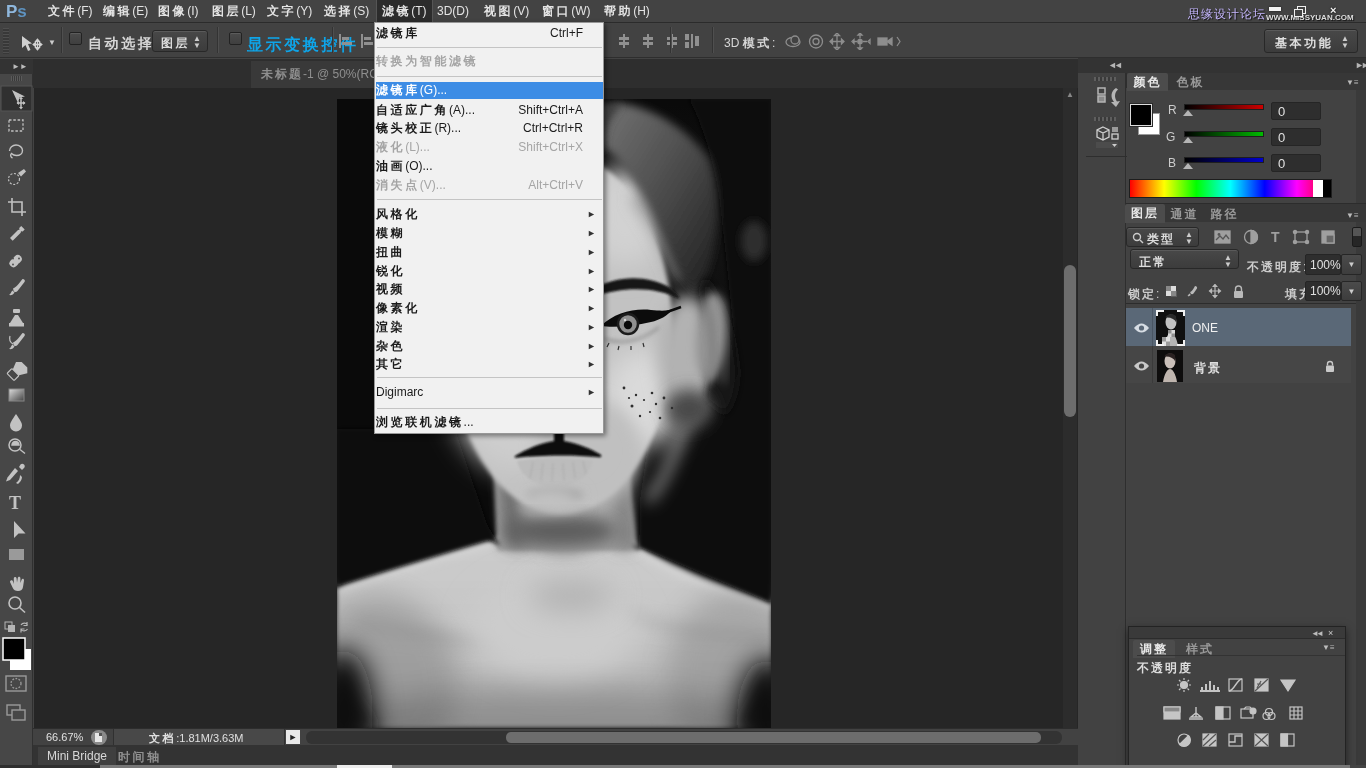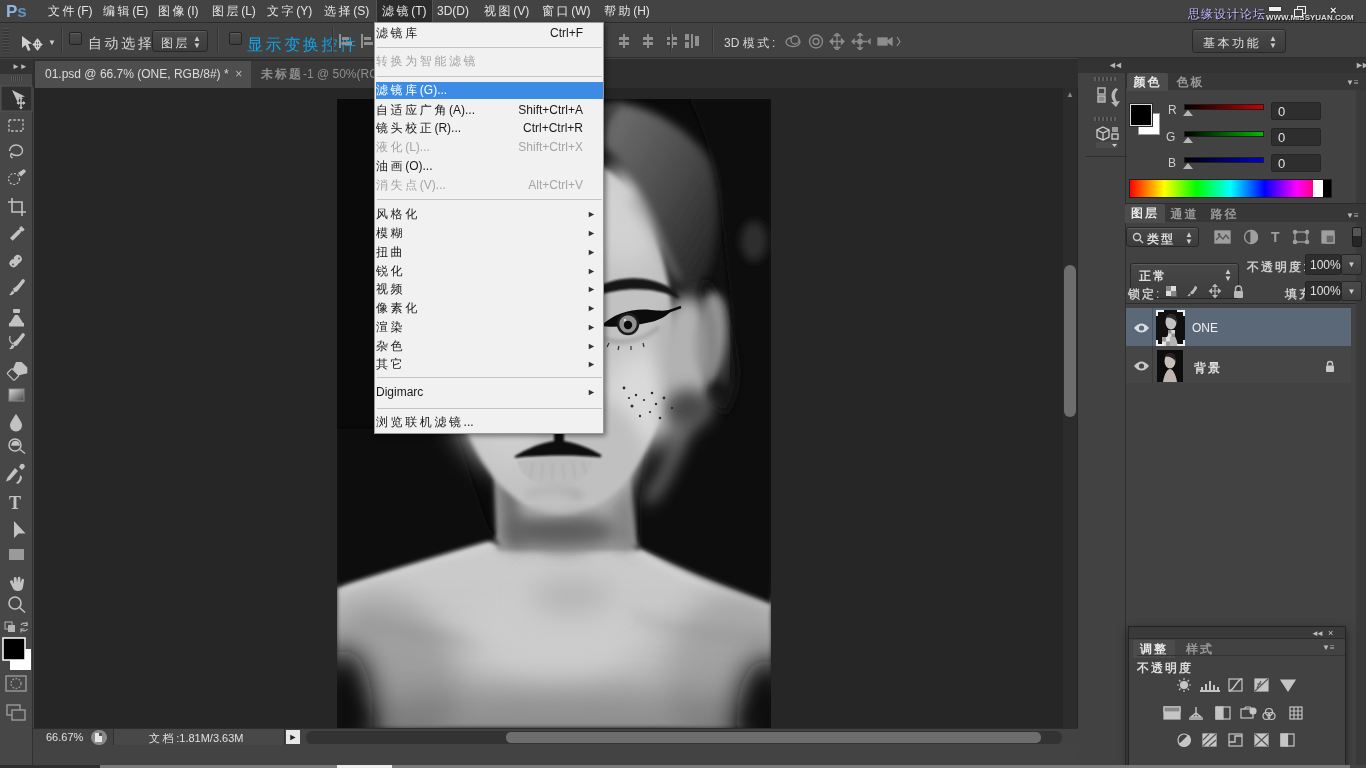--- a/index.html
+++ b/index.html
@@ -1,18 +1,18 @@
 <!DOCTYPE html>
 <html><head><meta charset="utf-8"><style>
 *{margin:0;padding:0;box-sizing:border-box}
 html,body{width:1366px;height:768px;overflow:hidden;background:#454545}
 body,td,div,span{font-family:"Liberation Sans",sans-serif}
 #app{position:relative;width:1366px;height:768px;background:#434343;overflow:hidden}
 .abs{position:absolute}
-.c{letter-spacing:2.6px;font-weight:normal}
+.c{letter-spacing:2.6px;font-weight:bold}
 .c2{letter-spacing:2px;font-weight:bold}
 
 #menubar{position:absolute;left:0;top:0;width:1366px;height:23px;background:#434343;border-bottom:1px solid #2b2b2b;color:#e4e4e4;font-size:12px}
 .mitem{position:absolute;top:0;height:22px;line-height:22px;white-space:nowrap}
 #pslogo{position:absolute;left:6px;top:1px;width:30px;height:21px;font-weight:bold;font-size:17px;color:#8fb7dd;line-height:21px}
 #pslogo b{color:#5e93c1}
 .mhl{background:#2c2c2c;outline:1px solid #555;padding:0 5px}
 
 .winbtn{position:absolute;top:4px;color:#f5f5f5;font-size:11px;font-weight:bold;text-shadow:0 0 2px #000}
 
@@ -144,28 +144,27 @@
           <circle cx="31" cy="8.5" r="3"></circle>
           <path d="M52 2 v13 M45.5 8.5 h13 M52 0l-2.5 2.5h5z M52 17l-2.5-2.5h5z M45 8.5l2.5-2.5v5z M59 8.5l-2.5-2.5v5z"></path>
           <circle cx="75" cy="8.5" r="2.2" fill="#8d8d8d"></circle>
           <path d="M75 1.5 v4 M75 11 v4 M68 8.5h4 M78 8.5h4 M75 0l-2 2h4z M75 17l-2-2h4z M67 8.5l2-2v4z M83 8.5l2-2v4z"></path>
           <rect x="93" y="5" width="9" height="7" fill="#8d8d8d"></rect>
           <path d="M102 8.5l5-3.5v7z" fill="#8d8d8d"></path>
           <path d="M112 4l3 4.5-3 4.5" stroke-width="1.2"></path>
         </g>
       </svg>
   
-  <div class="combo" style="left:1192px;top:5px;width:94px;height:24px">
+  <div class="combo" style="left:1264px;top:5px;width:94px;height:24px">
         <span class="c" style="position:absolute;left:10px;top:5px;font-size:12px;color:#e0e0e0">基本功能</span>
         <span class="updn" style="right:8px;top:5px">▲<br>▼</span>
       </div>
 </div>
 
 <div id="tabbar">
-  <div class="dtab" style="left:2px;background:#4e4e4e;color:#dcdcdc">01.psd @ 66.7% (ONE, RGB/8#) *&nbsp;&nbsp;<span style="color:#bbb">×</span></div>
   <div class="dtab" style="left:218px;background:#393939;color:#8f8f8f;width:124px;overflow:hidden"><span class="c2">未标题</span>-1 @ 50%(RG</div>
 </div>
 
 <div id="toolbar">
   <div id="toolhead">►►&nbsp;</div>
   <div class="abs" style="left:11px;top:17px;width:11px;height:5px;background:repeating-linear-gradient(90deg,#5a5a5a 0 1px,#3a3a3a 1px 2px)"></div>
   <svg width="33" height="709" viewBox="0 0 33 709" style="position:absolute;left:0;top:0">
     <defs>
           <linearGradient id="gtool" x1="0" y1="0" x2="1" y2="1">
             <stop offset="0" stop-color="#ddd"></stop>
@@ -458,21 +457,21 @@
   <rect x="81" y="3" width="12" height="10"></rect>
         <circle cx="81" cy="3" r="1.6" fill="#9f9f9f"></circle>
         <circle cx="93" cy="3" r="1.6" fill="#9f9f9f"></circle>
         <circle cx="81" cy="13" r="1.6" fill="#9f9f9f"></circle>
         <circle cx="93" cy="13" r="1.6" fill="#9f9f9f"></circle>
   <rect x="108" y="2" width="12" height="12" fill="#9f9f9f"></rect>
         <rect x="112" y="6" width="8" height="8" fill="#666"></rect>
 </g>
     </svg>
 <div class="abs" style="left:1352px;top:227px;width:10px;height:20px;background:linear-gradient(#555 0 45%,#262626 45%);border:1px solid #1a1a1a;border-radius:2px"></div>
-<div class="combo" style="left:1130px;top:263px;width:109px;height:36px">
+<div class="combo" style="left:1130px;top:249px;width:109px;height:20px">
       <span class="c2" style="position:absolute;left:8px;top:4px;font-size:12px">正常</span>
       <span class="updn" style="right:6px;top:4px">▲<br>▼</span>
     </div>
 <div class="abs" style="left:1247px;top:259px;color:#ccc;font-size:12px"><span class="c2">不透明度</span>:</div>
 <div class="field" style="left:1305px;top:254px;width:36px;height:21px;line-height:20px;padding-left:4px;font-size:12px">100%</div>
 <div class="abs" style="left:1341px;top:254px;width:21px;height:21px;background:linear-gradient(#4b4b4b,#3d3d3d);border:1px solid #262626;border-radius:2px;color:#ccc;font-size:8px;text-align:center;line-height:20px">▼</div>
 <div class="abs" style="left:1128px;top:286px;color:#ccc;font-size:12px"><span class="c2">锁定</span>:</div>
 <svg class="abs" style="left:1165px;top:284px" width="84" height="16" viewBox="0 0 84 16">
       <g fill="#b9b9b9">
   <rect x="1" y="2" width="5" height="5" fill="#888"></rect>
@@ -595,20 +594,24 @@
   <div class="abs" style="left:58px;top:1px;width:16px;height:15px;border-radius:8px;background:#8a8a8a"></div>
   <div class="abs" style="left:62px;top:4px;width:7px;height:9px;background:#e8e8e8"></div>
   <div class="abs" style="left:66px;top:4px;width:3px;height:3px;background:#555"></div>
   <div class="abs" style="left:80px;top:0;width:172px;height:16px;background:#484848;border-left:1px solid #303030;border-right:1px solid #303030"></div>
   <div class="abs" style="left:116px;top:2px;color:#e0e0e0"><span class="c">文档</span>:1.81M/3.63M</div>
   <div class="abs" style="left:253px;top:1px;width:14px;height:14px;background:#e8e8e8;color:#222;font-size:9px;text-align:center;line-height:14px">►</div>
   <div class="abs" style="left:272px;top:4px;color:#999;font-size:8px">◄</div>
   <div class="abs" style="left:273px;top:2px;width:756px;height:13px;background:#333;border-radius:6px"></div>
   <div class="abs" style="left:473px;top:3px;width:535px;height:11px;background:#6d6d6d;border-radius:5px"></div>
 </div>
+<div id="btabs">
+  <div class="abs" style="left:5px;top:2px;height:18px;background:#3f3f3f;color:#d8d8d8;font-size:12px;line-height:18px;padding:0 9px">Mini Bridge</div>
+  <div class="abs" style="left:85px;top:4px;color:#909090;font-size:12px"><span class="c">时间轴</span></div>
+</div>
 <div id="taskstrip">
   <div class="abs" style="left:100px;top:0;width:1266px;height:3px;background:#787878"></div>
   <div class="abs" style="left:337px;top:0;width:55px;height:3px;background:#ececec"></div>
   <div class="abs" style="left:1350px;top:0;width:16px;height:3px;background:#444"></div>
 </div>
 
 <div id="fmenu" class="abs" style="left:374px;top:22px;width:230px;height:412px;background:#f1f1f1;border:1px solid #979797;box-shadow:2px 2px 5px rgba(0,0,0,.45);font-size:12px;color:#1b1b1b">
   <div class="mrow" style="top:1px"><span class="c">滤镜库</span><i>Ctrl+F</i></div>
   <div class="msep" style="top:24px"></div>
   <div class="mrow dis" style="top:29px"><span class="c">转换为智能滤镜</span></div>

